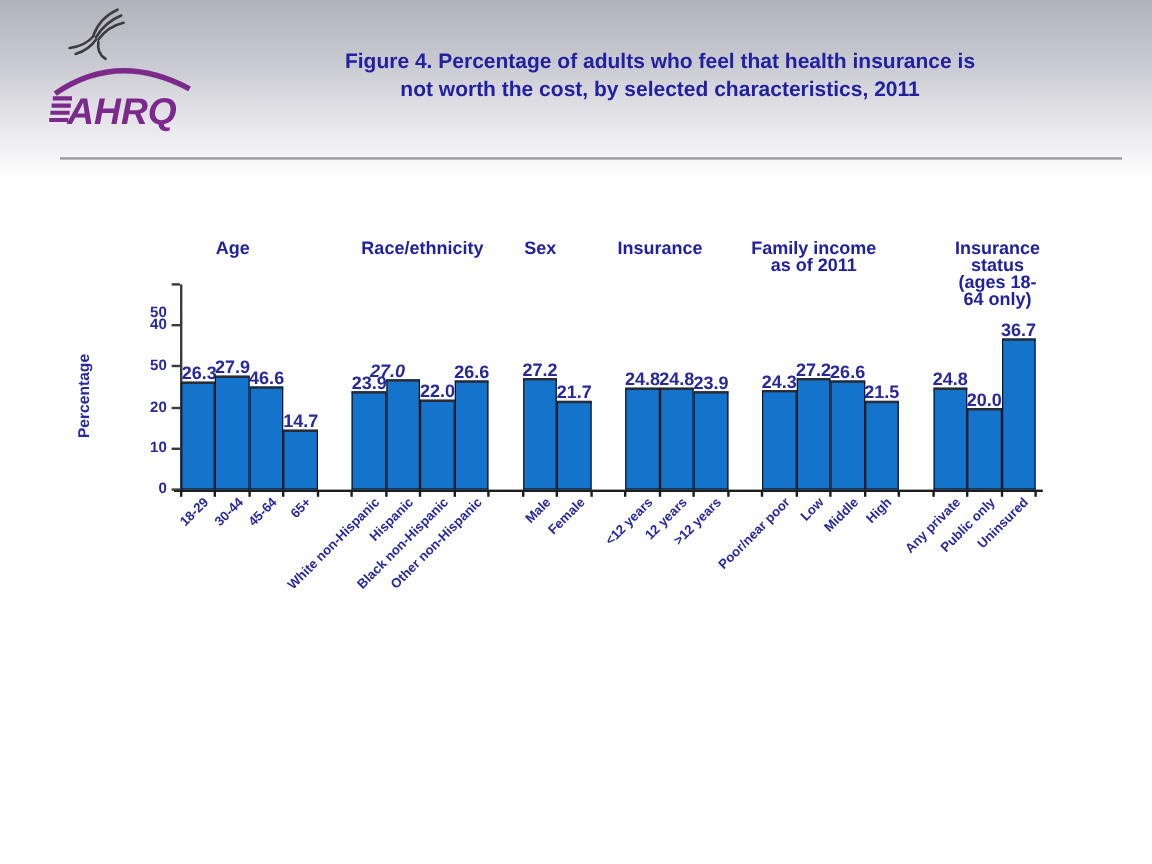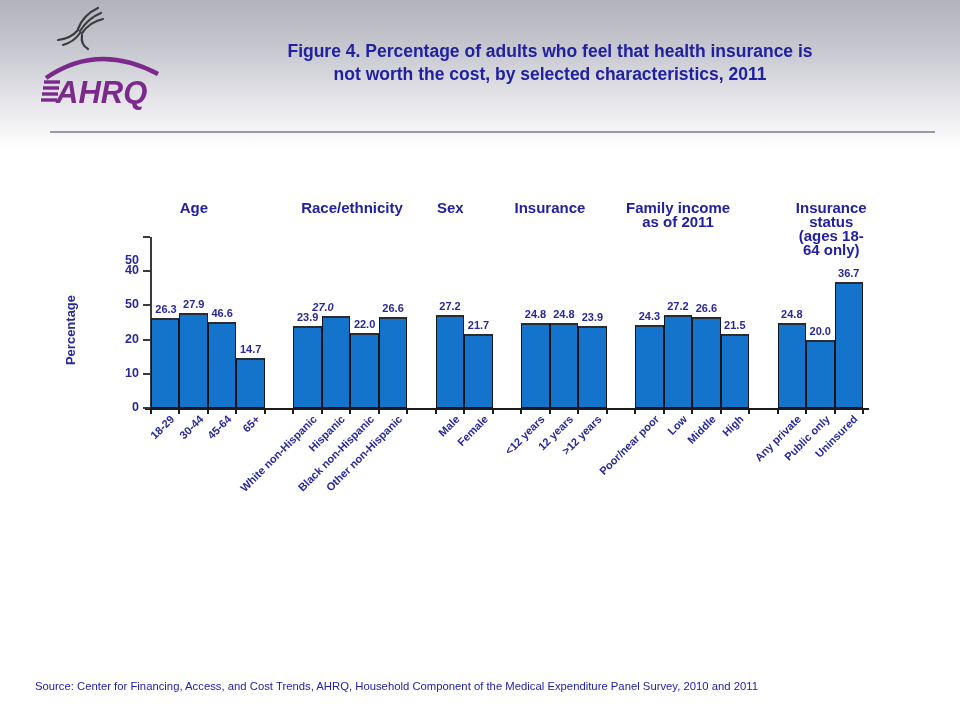--- a/index.html
+++ b/index.html
@@ -14,21 +14,21 @@
   .ylabel{position:absolute;left:70px;top:330px;transform:translate(-50%,-50%) rotate(-90deg);
           font-size:13px;font-weight:bold;color:#28289b;}
   #plot{position:absolute;left:151px;top:237px;width:712px;height:171px;}
   .yaxis{position:absolute;left:-1px;top:0;width:2px;height:172px;background:#3a3a3a;}
   .ytickmark{position:absolute;left:-8px;width:7px;height:2px;background:#3a3a3a;}
   .ylab{position:absolute;left:-48px;width:36px;text-align:right;
         font-size:12.5px;font-weight:bold;color:#28289b;}
   .xaxis{position:absolute;left:-6px;top:171px;width:724px;height:2px;background:#1d1d1d;}
   .xtickmark{position:absolute;top:173px;width:2px;height:4px;background:#1d1d1d;}
   .bar{position:absolute;box-sizing:border-box;border:1px solid #14141c;border-top:2px solid #2b2b33;}
-  .blab{position:absolute;transform:translateX(-50%);font-size:11px;font-weight:bold;
+  .blab{position:absolute;transform:translateX(-50%);font-size:15px;font-weight:bold;
         color:#28289b;white-space:nowrap;}
   .gheader{position:absolute;top:-36px;transform:translateX(-50%);text-align:center;
            font-size:15px;font-weight:bold;color:#21219f;line-height:14px;white-space:pre-line;}
   .xanchor{position:absolute;width:0;}
   .xlab{position:absolute;right:0;top:0;white-space:nowrap;transform-origin:100% 50%;
         transform:rotate(-45deg);font-size:11px;font-weight:bold;color:#28289b;}
   .footer{position:absolute;left:35px;top:680px;font-size:11.3px;color:#2222ac;}
 </style>
 </head>
 <body>
@@ -210,15 +210,14 @@
       </div>
       <div class="bar" style="left: 683.52px; width: 28.48px; top: 45.486px; height: 125.514px; background: rgb(20, 115, 203);"></div>
       <div class="blab" style="left: 697.76px; top: 30.486px;">36.7</div>
       <div class="xanchor" style="left: 704.76px; top: 174px;">
         <span class="xlab">Uninsured</span>
       </div>
       <div class="gheader" style="left: 655.28px; margin-left: 25px;">Insurance status
 (ages 18-64 only)</div>
     </div>
 
-  <div class="footer">Source: Center for Financing, Access, and Cost Trends, AHRQ, Household Component of the Medical Expenditure Panel Survey, 2010 and 2011</div>
 
 </div>
 
 </body></html>

